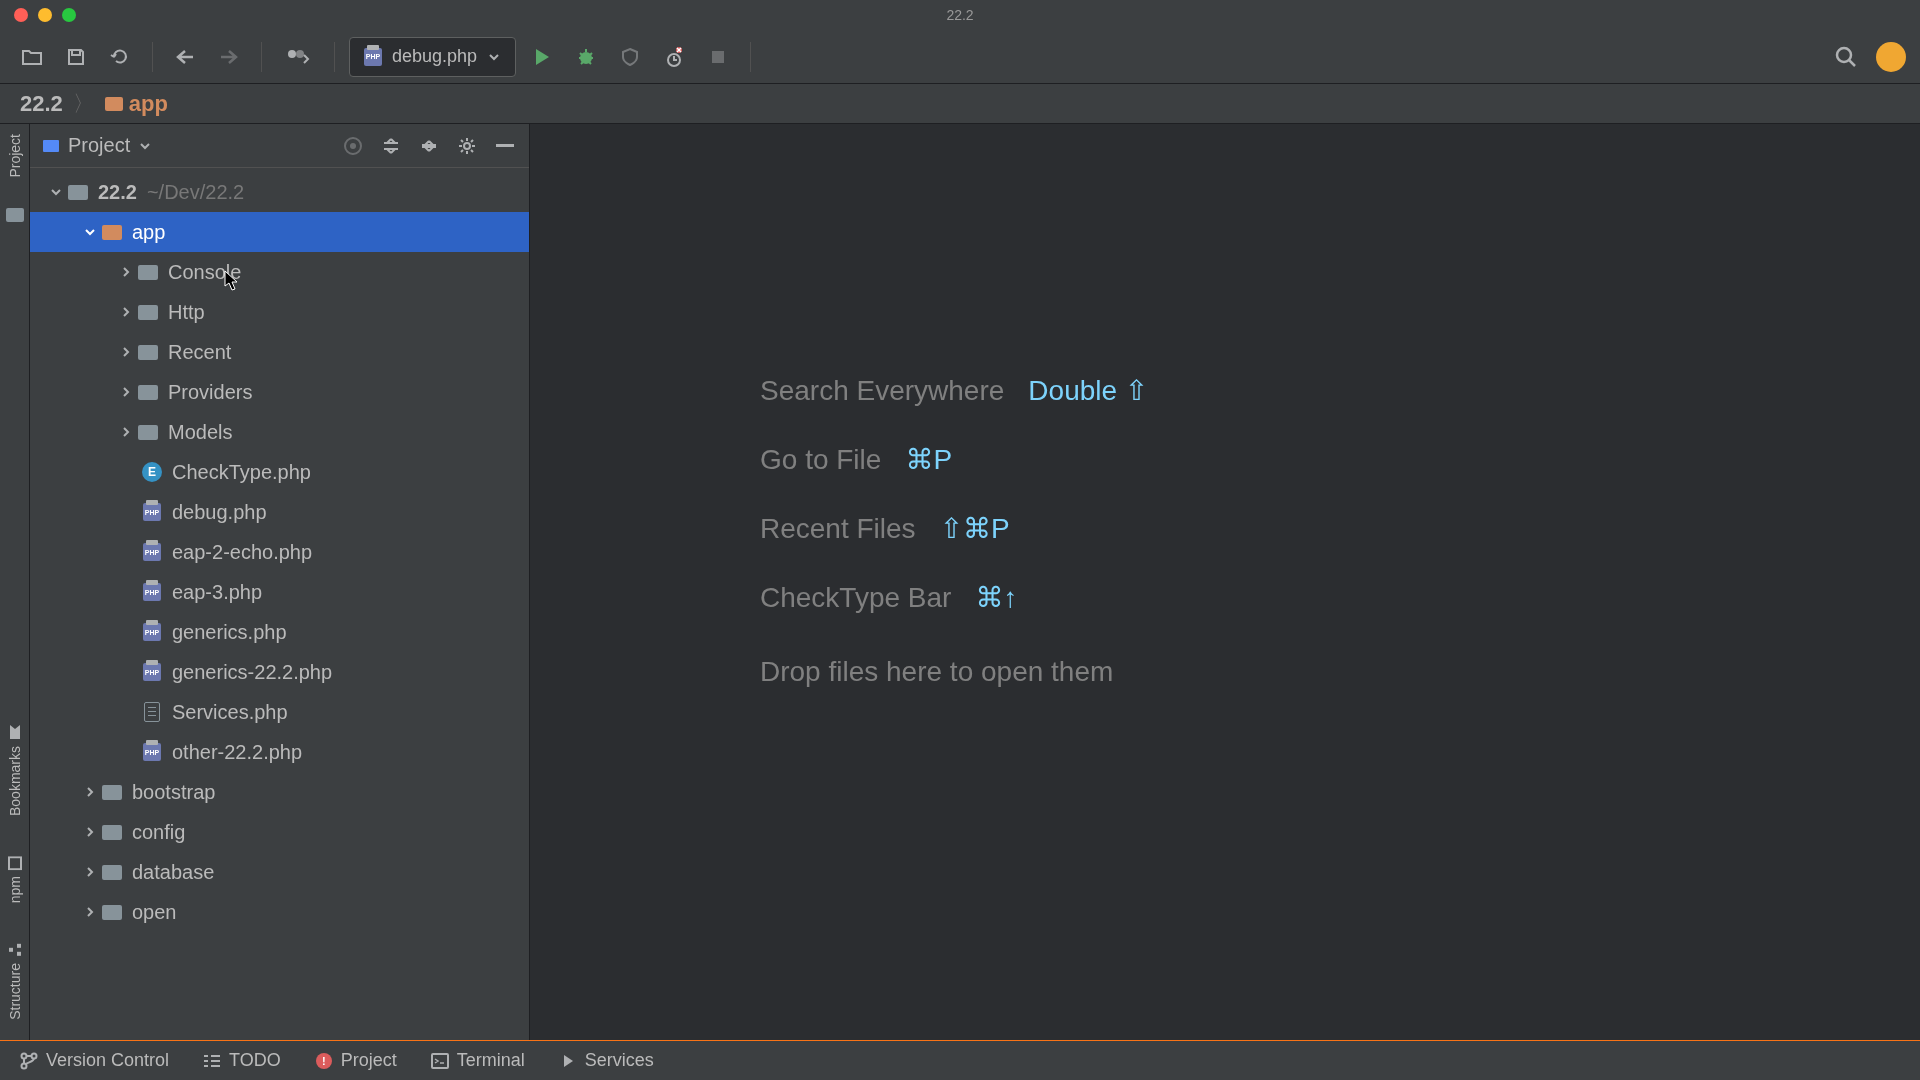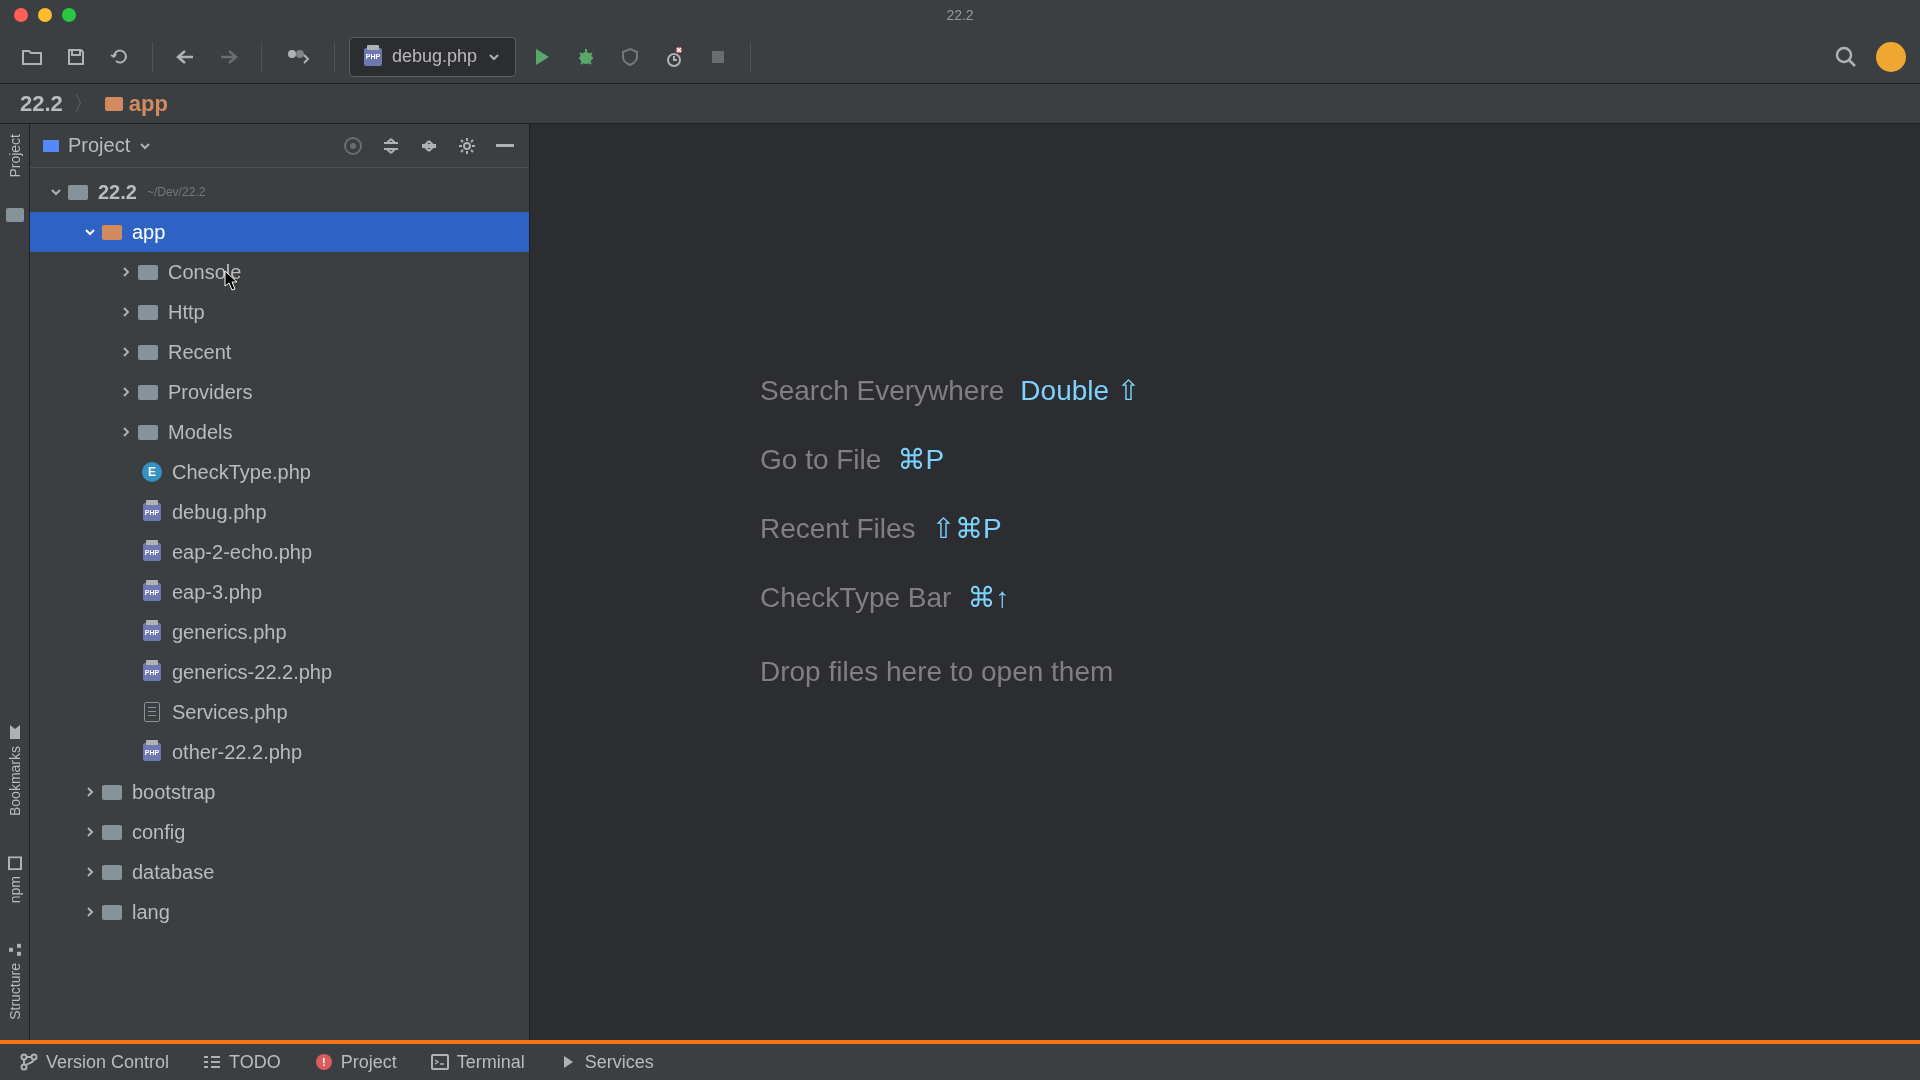--- a/index.html
+++ b/index.html
@@ -38,38 +38,38 @@
 .sidebar-header-actions { margin-left: auto; display: flex; gap: 14px; }
 .sidebar-action { width: 24px; height: 24px; display: flex; align-items: center; justify-content: center; cursor: pointer; color: #afb1b3; }
 
 .tree { flex: 1; overflow-y: auto; padding-top: 4px; }
 .tree-row { display: flex; align-items: center; height: 40px; font-size: 20px; cursor: pointer; white-space: nowrap; }
 .tree-row.selected { background: #2e63c5; color: #fff; }
 .tree-chevron { width: 20px; display: flex; justify-content: center; color: #afb1b3; }
 .tree-icon { width: 24px; height: 20px; display: flex; align-items: center; justify-content: center; margin-right: 8px; }
 .tree-label { color: #bbb; }
 .tree-row.selected .tree-label { color: #fff; }
-.tree-path { color: #787878; margin-left: 10px; font-size: 12px; }
+.tree-path { color: #787878; margin-left: 10px; font-size: 20px; }
 .tree-label.bold { font-weight: 700; }
 
 .folder-shape { width: 20px; height: 15px; background: #87939a; border-radius: 2px; position: relative; }
 .folder-shape.app { background: #d28b5e; }
 .php-file-icon { width: 18px; height: 18px; background: #6c78af; border-radius: 2px; display: flex; align-items: center; justify-content: center; color: white; font-size: 7px; font-weight: bold; position: relative; }
 .php-file-icon::before { content: ""; position: absolute; top: -3px; left: 3px; width: 12px; height: 5px; background: #afb1b3; border-radius: 1px; }
 .generic-file-icon { width: 16px; height: 20px; border: 1px solid #87939a; border-radius: 2px; position: relative; }
 .generic-file-icon::after { content: ""; position: absolute; top: 4px; left: 3px; right: 3px; height: 1px; background: #87939a; box-shadow: 0 4px 0 #87939a, 0 8px 0 #87939a; }
 .class-file-icon { width: 20px; height: 20px; border-radius: 50%; background: #3592c4; display: flex; align-items: center; justify-content: center; color: white; font-size: 12px; font-weight: bold; }
 
 .editor-area { flex: 1; background: #2b2d30; display: flex; flex-direction: column; align-items: flex-start; padding-left: 230px; padding-top: 250px; }
-.welcome-row { display: flex; align-items: center; gap: 16px; margin-bottom: 36px; font-size: 28px; text-align: center; }
+.welcome-row { display: flex; align-items: center; gap: 24px; margin-bottom: 36px; font-size: 28px; text-align: center; }
 .welcome-label { color: #808080; }
 .welcome-shortcut { color: #7dd3fc; }
 .drop-hint { color: #808080; font-size: 28px; margin-top: 6px; }
 
-.bottom-bar { height: 40px; background: #3c3f41; border-top: 4px solid #f97316; display: flex; align-items: center; padding: 0 20px; gap: 30px; font-size: 18px; }
+.bottom-bar { height: 40px; background: #3c3f41; border-top: 1px solid #f97316; display: flex; align-items: center; padding: 0 20px; gap: 30px; font-size: 18px; }
 .bottom-item { display: flex; align-items: center; gap: 8px; cursor: pointer; color: #bbb; }
 .bottom-icon { width: 18px; height: 18px; display: flex; align-items: center; justify-content: center; }
 .problems-dot { width: 16px; height: 16px; border-radius: 50%; background: #db5c5c; color: white; font-size: 11px; display: flex; align-items: center; justify-content: center; font-weight: bold; }
 
 svg { display: block; }
 .chev-down { width: 14px; height: 14px; }
 .chev-right { width: 14px; height: 14px; }
 
 .cursor-arrow { position: absolute; left: 224px; top: 270px; width: 16px; height: 22px; pointer-events: none; z-index: 1000; }
 </style>
@@ -422,21 +422,21 @@
   </div>
   <div class="tree-row" style="padding-left:50px">
     <span class="tree-chevron">
               <svg class="chev-right" viewBox="0 0 14 14">
                 <path d="M5 3 L9 7 L5 11" fill="none" stroke="#afb1b3" stroke-width="2"></path>
               </svg>
             </span>
     <span class="tree-icon">
               <span class="folder-shape"></span>
             </span>
-    <span class="tree-label">lang</span>
+    <span class="tree-label">open</span>
   </div>
         </div>
     </div>
   </div>
 
   <div class="editor-area">
     <div id="welcome-rows">
   <div class="welcome-row">
     <span class="welcome-label">Search Everywhere</span>
     <span class="welcome-shortcut">Double ⇧</span>

